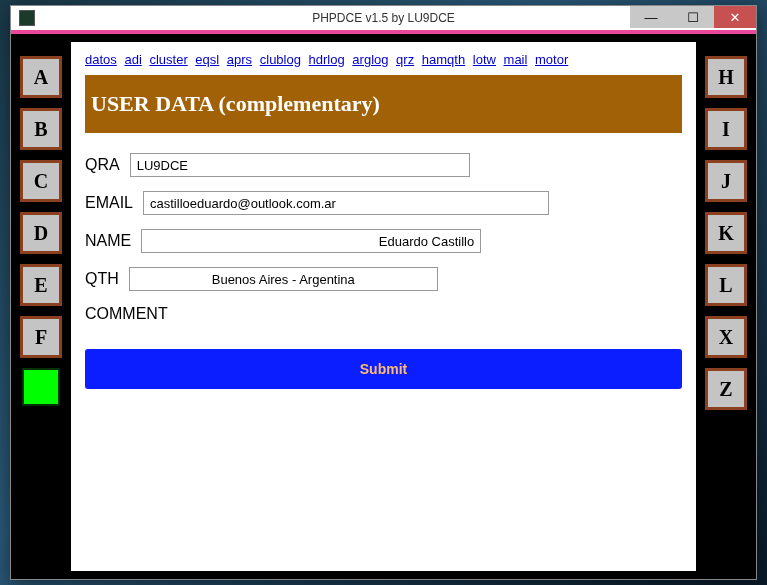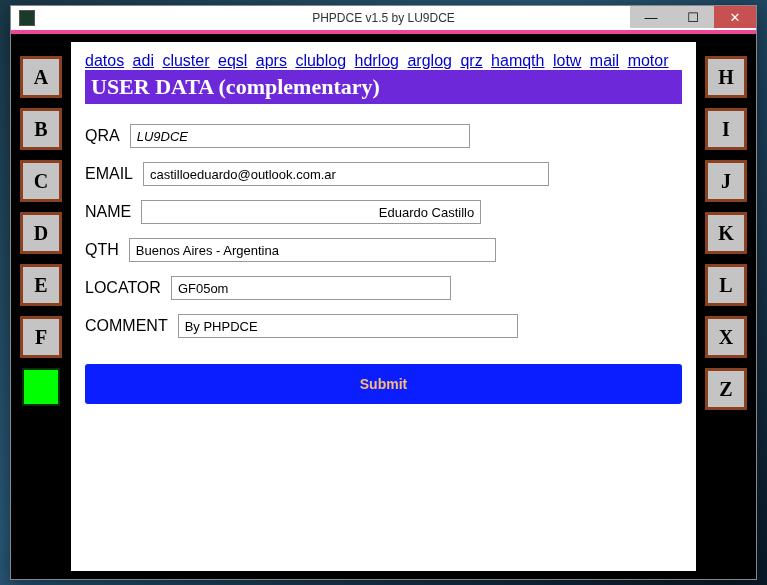--- a/index.html
+++ b/index.html
@@ -96,35 +96,35 @@
   border: 2px solid #003300;
 }
 .content {
   flex: 1;
   background: #fff;
   margin: 0 4px;
   padding: 10px 14px;
   overflow: hidden;
 }
 .nav-links {
-  font-size: 16px;
-  margin-bottom: 0;
+  font-size: 13px;
+  margin-bottom: 8px;
 }
 .nav-links a {
   color: #0000cc;
   text-decoration: underline;
   margin-right: 4px;
 }
 .section-title {
-  background: #6d28d9;
+  background: #a16207;
   color: #fff;
   font-family: "Times New Roman", serif;
   font-weight: bold;
   font-size: 22px;
-  padding: 4px 6px;
+  padding: 16px 6px;
   margin-bottom: 20px;
 }
 .form-row {
   display: flex;
   align-items: center;
   margin-bottom: 14px;
 }
 .form-label {
   font-size: 16px;
   margin-right: 10px;
@@ -174,41 +174,36 @@
         <div class="side-green"></div>
       </div>
 
     <div class="content">
       <div class="nav-links" id="nav-links"><a href="#">datos</a> <a href="#">adi</a> <a href="#">cluster</a> <a href="#">eqsl</a> <a href="#">aprs</a> <a href="#">clublog</a> <a href="#">hdrlog</a> <a href="#">arglog</a> <a href="#">qrz</a> <a href="#">hamqth</a> <a href="#">lotw</a> <a href="#">mail</a> <a href="#">motor</a> </div>
 
       <div class="section-title">USER DATA (complementary)</div>
 
       <div class="form-row">
         <span class="form-label">QRA</span>
-        <input class="form-input" style="width: 340px; font-style: italic;" value="LU9DCE">
+        <input class="form-input" style="width: 340px;" value="LU9DCE">
       </div>
       <div class="form-row">
         <span class="form-label">EMAIL</span>
         <input class="form-input" style="width: 406px;" value="castilloeduardo@outlook.com.ar">
       </div>
       <div class="form-row">
         <span class="form-label">NAME</span>
         <input class="form-input" style="width: 340px; text-align: right;" value="Eduardo Castillo">
       </div>
       <div class="form-row">
         <span class="form-label">QTH</span>
-        <input class="form-input" style="width: 367px;" value="Buenos Aires - Argentina">
-      </div>
-      <div class="form-row">
-        <span class="form-label">LOCATOR</span>
-        <input class="form-input" style="width: 280px;" value="GF05om">
+        <input class="form-input" style="width: 309px; text-align: center;" value="Buenos Aires - Argentina">
       </div>
       <div class="form-row">
         <span class="form-label">COMMENT</span>
-        <input class="form-input" style="width: 340px;" value="By PHPDCE">
       </div>
 
       <button class="submit-btn">Submit</button>
     </div>
 
     <div class="side-col" id="right-side">
         <button class="side-btn">H</button>
         <button class="side-btn">I</button>
         <button class="side-btn">J</button>
         <button class="side-btn">K</button>

